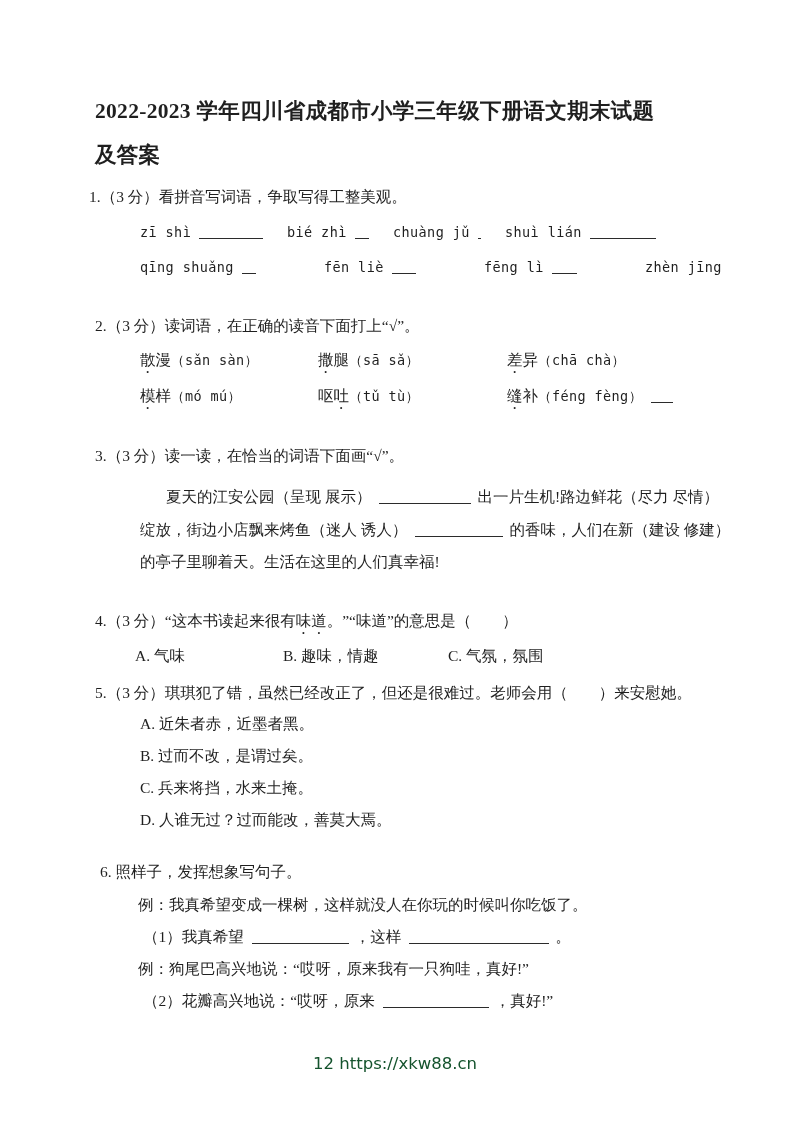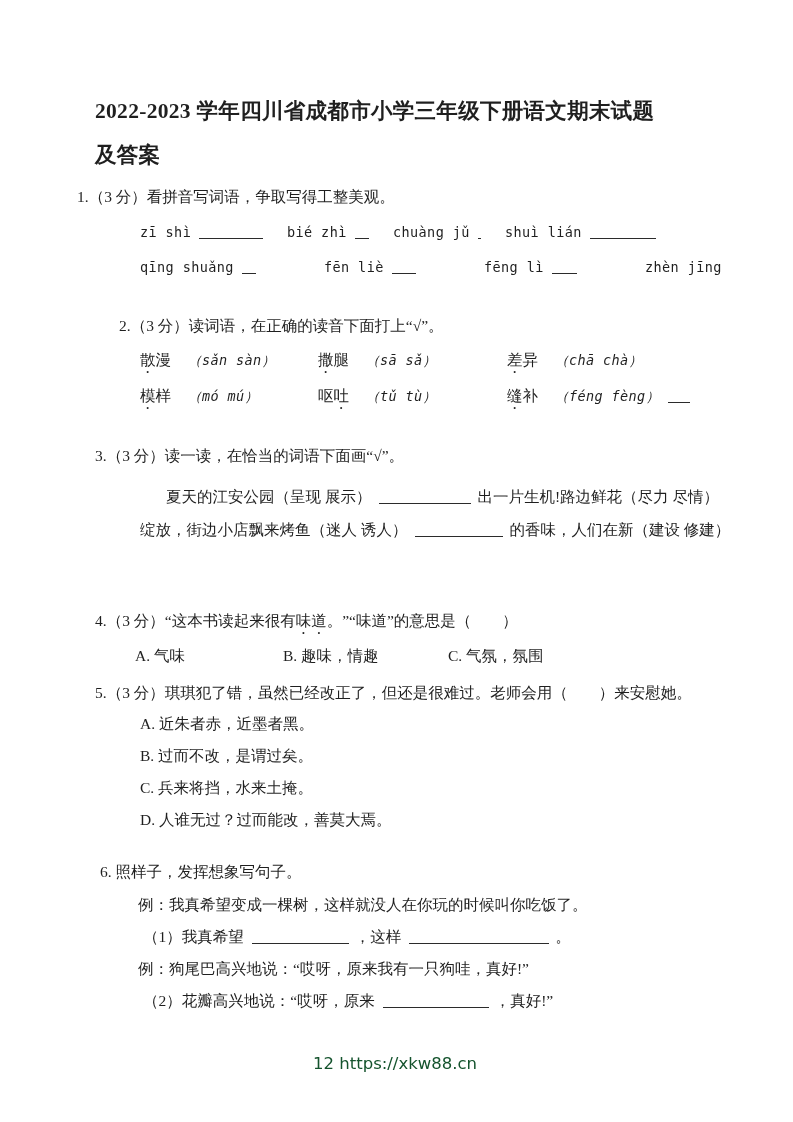--- a/index.html
+++ b/index.html
@@ -20,21 +20,21 @@
     vertical-align:-2px;
     margin:0 6px 0 8px;
   }
   .w22{width:22px;} .w88{width:88px;} .w92{width:92px;}
   .w97{width:97px;} .w106{width:106px;} .w140{width:140px;}
   .py {
     font-family:"DejaVu Sans Mono",monospace;
     font-size:13.5px;
     letter-spacing:0.4px;
   }
-  .pyhint { margin-left:17px;font-style:italic; }
+  .pyhint { margin-left:0; }
   .emph {
     text-emphasis:filled dot;
     text-emphasis-position:under right;
     -webkit-text-emphasis:filled dot;
     -webkit-text-emphasis-position:under right;
   }
   .grid { display:grid; }
   .q1grid1 { grid-template-columns:147px 106px 112px auto; width:540px; }
   .q1grid2 { grid-template-columns:140px 116px 117px auto; width:540px; }
   .q2grid  { grid-template-columns:178px 189px auto; width:560px; }
@@ -52,21 +52,21 @@
   }
 </style>
 </head>
 <body>
 
 <div class="page">
 
   <div class="abs title" style="left:95px; top:100px;">2022-2023 学年四川省成都市小学三年级下册语文期末试题</div>
   <div class="abs title" style="left:95px; top:144px;">及答案</div>
 
-  <div class="abs" style="left:77px; top:186px;">1.（3 分）看拼音写词语，争取写得工整美观。</div>
+  <div class="abs" style="left:89px; top:186px;">1.（3 分）看拼音写词语，争取写得工整美观。</div>
 
   <div class="abs grid q1grid1" style="left:140px; top:221px;">
     <span class="cell">
         <span class="py">zī shì</span>
         <span class="blank"></span>
       </span>
     <span class="cell">
         <span class="py">bié zhì</span>
         <span class="blank"></span>
       </span>
@@ -92,21 +92,21 @@
     <span class="cell">
         <span class="py">fēng lì</span>
         <span class="blank"></span>
       </span>
     <span class="cell">
         <span class="py">zhèn jīng</span>
         <span class="blank"></span>
       </span>
   </div>
 
-  <div class="abs" style="left:95px; top:315px;margin-left:24px;">2.（3 分）读词语，在正确的读音下面打上“√”。</div>
+  <div class="abs" style="left:95px; top:315px;">2.（3 分）读词语，在正确的读音下面打上“√”。</div>
 
   <div class="abs grid q2grid" style="left:140px; top:349px;">
     <span><span></span><span class="emph">散</span><span>漫</span><span class="py pyhint">（sǎn sàn）</span></span>
     <span><span></span><span class="emph">撒</span><span>腿</span><span class="py pyhint">（sā sǎ）</span></span>
     <span><span></span><span class="emph">差</span><span>异</span><span class="py pyhint">（chā chà）</span></span>
   </div>
 
   <div class="abs grid q2grid" style="left:140px; top:385px;">
     <span><span></span><span class="emph">模</span><span>样</span><span class="py pyhint">（mó mú）</span></span>
     <span><span>呕</span><span class="emph">吐</span><span></span><span class="py pyhint">（tǔ tù）</span></span>
@@ -114,20 +114,21 @@
   </div>
 
   <div class="abs" style="left:95px; top:445px;">3.（3 分）读一读，在恰当的词语下面画“√”。</div>
 
   <div class="abs" style="left:166px; top:486px;">
     <span>夏天的江安公园（呈现 展示）</span><span class="blank w92"></span><span>出一片生机!路边鲜花（尽力 尽情）</span>
   </div>
   <div class="abs" style="left:140px; top:519px;">
     <span>绽放，街边小店飘来烤鱼（迷人 诱人）</span><span class="blank w88"></span><span>的香味，人们在新（建设 修建）</span>
   </div>
+  <div class="abs" style="left:140px; top:551px;">的亭子里聊着天。生活在这里的人们真幸福!</div>
 
   <div class="abs" style="left:95px; top:610px;">
     <span>4.（3 分）“这本书读起来很有</span><span class="emph">味道</span><span>。”“味道”的意思是（　　）</span>
   </div>
   <div class="abs grid q4grid" style="left:135px; top:645px;">
     <span>A. 气味</span>
     <span>B. 趣味，情趣</span>
     <span>C. 气氛，氛围</span>
   </div>
 

